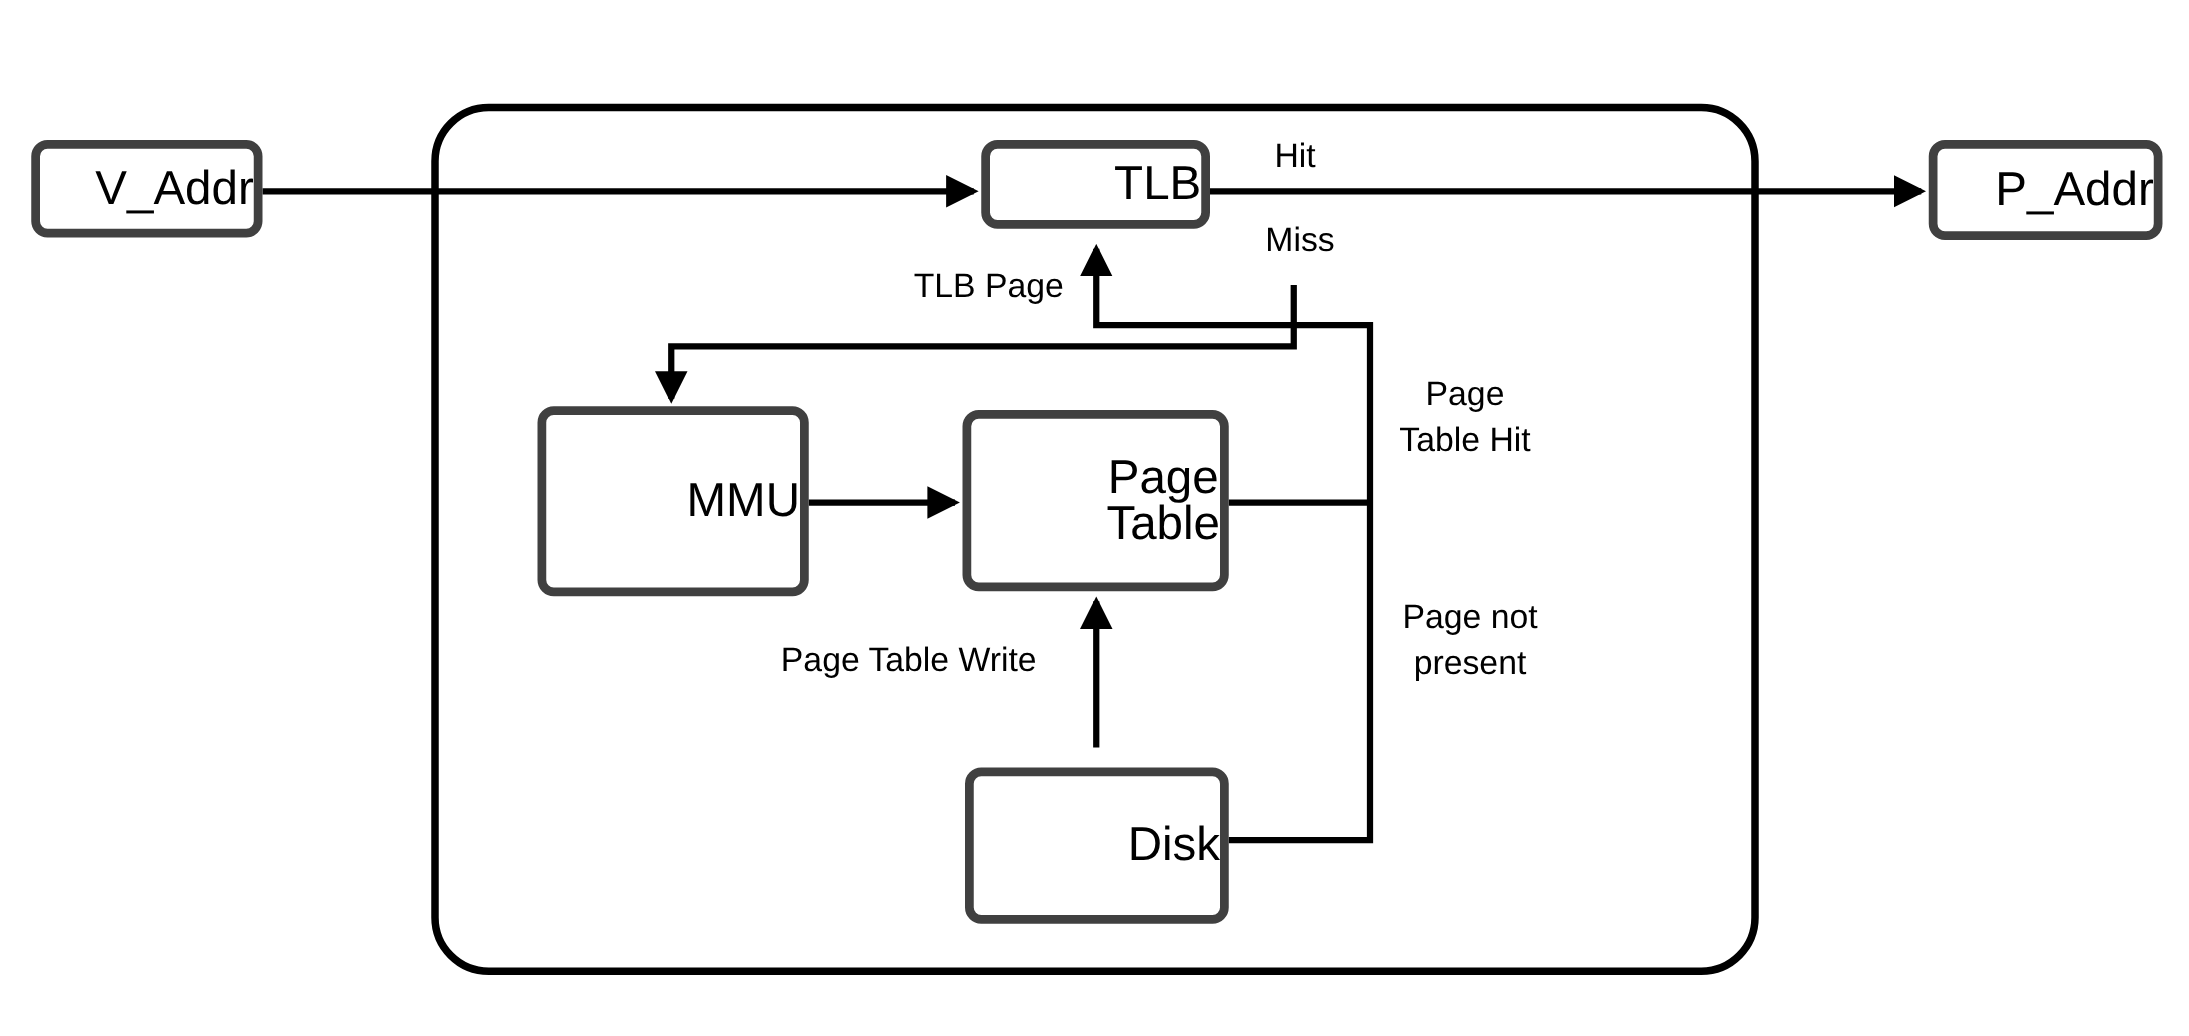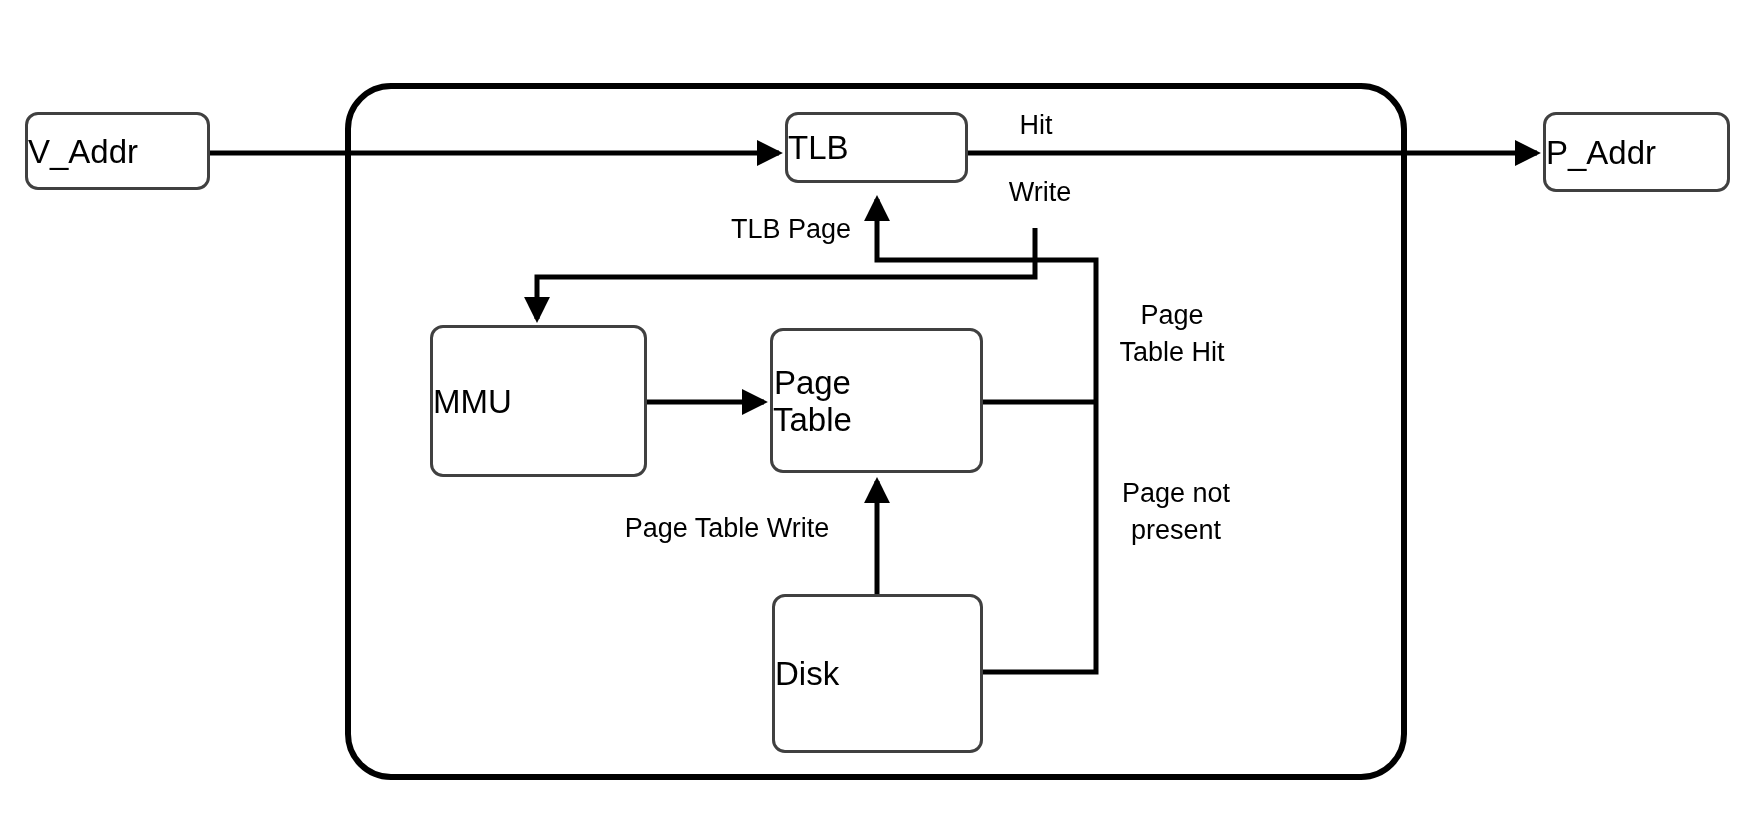--- a/index.html
+++ b/index.html
@@ -18,38 +18,38 @@
     left: 345px; top: 83px;
     width: 1062px; height: 697px;
     border: 6px solid #000;
     border-radius: 46px;
     box-sizing: border-box;
     background: transparent;
   }
   .node {
     position: absolute;
     background: #ffffff;
-    border: 3px solid #404040;
+    border: 7px solid #404040;
     border-radius: 13px;
     box-sizing: border-box;
     display: flex;
     align-items: center;
-    justify-content: flex-start;
-    font-size: 33px;
+    justify-content: flex-end;
+    font-size: 38px;
     line-height: 37px;
     text-align: center;
     white-space: pre-line;
     letter-spacing: 0px;
   }
   .node.v-addr  { left: 25px;   top: 112px; width: 185px; height: 78px;  }
   .node.tlb     { left: 785px;  top: 112px; width: 183px; height: 71px;  }
   .node.p-addr  { left: 1543px; top: 112px; width: 187px; height: 80px;  }
   .node.mmu     { left: 430px;  top: 325px; width: 217px; height: 152px; }
   .node.pt      { left: 770px;  top: 328px; width: 213px; height: 145px; }
-  .node.disk    { left: 772px;  top: 594px; width: 211px; height: 159px; }
+  .node.disk    { left: 772px;  top: 614px; width: 211px; height: 125px; }
   .lbl {
     position: absolute;
     transform: translate(-50%, -50%);
     font-size: 27px;
     line-height: 37px;
     text-align: center;
     white-space: pre-line;
   }
   .lbl.hit        { left: 1036px; top: 125px; }
   .lbl.miss       { left: 1040px; top: 192px; }
@@ -107,21 +107,21 @@
     <span>Page
 Table</span>
   </div>
 
   <div class="node disk">
     <span>Disk</span>
   </div>
 
   <div class="lbl hit">Hit</div>
 
-  <div class="lbl miss">Write</div>
+  <div class="lbl miss">Miss</div>
 
   <div class="lbl tlb-write">TLB Page</div>
 
   <div class="lbl pt-hit">Page
 Table Hit</div>
 
   <div class="lbl not-pres">Page not
 present</div>
 
   <div class="lbl pt-write">Page Table Write</div>

